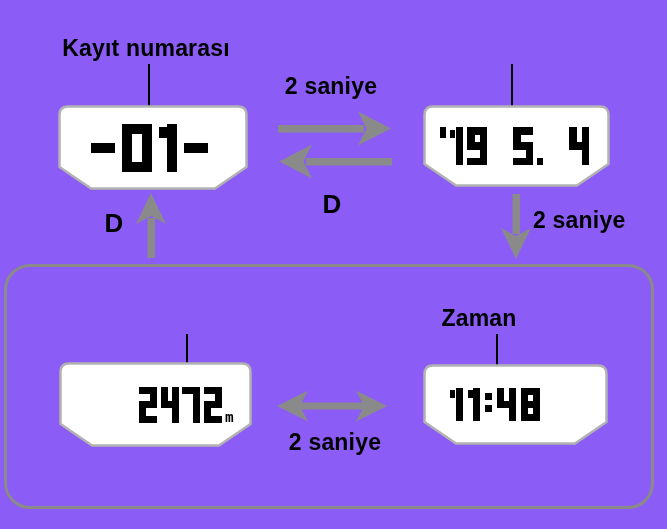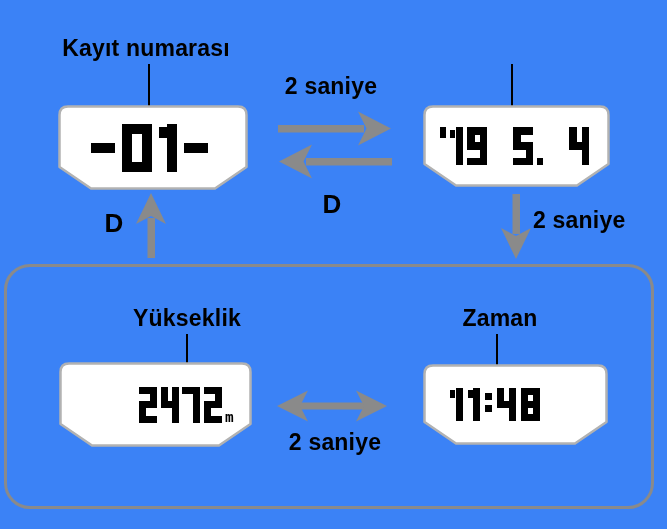--- a/index.html
+++ b/index.html
@@ -4,21 +4,21 @@
 <style>
   :root{
     --arrow:#8a8a8a;
     --box-border:#8a8a8a;
     --lcd-outline:#b2b2b2;
     --seg:#000000;
     --text:#000000;
   }
   html,body{margin:0;padding:0;background:#fff;}
   .canvas{
-    position:relative;width:667px;height:529px;background:#3b82f6;overflow:hidden;
+    position:relative;width:667px;height:529px;background:#8b5cf6;overflow:hidden;
     font-family:"Liberation Sans","DejaVu Sans",sans-serif;color:var(--text);
   }
   .lbl{
     position:absolute;font-size:23px;font-weight:bold;white-space:nowrap;
     transform:translateX(-50%);line-height:1.1;letter-spacing:0.2px;
   }
   .lbl-left{transform:none;}
   .dlbl{position:absolute;font-size:26px;font-weight:bold;transform:translateX(-50%);line-height:1;}
   .leader{position:absolute;width:2px;background:#000;}
   .lcd{position:absolute;}
@@ -139,24 +139,23 @@
     <rect x="12.5" y="26" width="7.5" height="40"></rect>
     <polygon points="16,1 1,32 16,24 31,32"></polygon>
   </svg>
 
   <svg class="arrow-svg" style="left:500px;top:192px;" width="32" height="68">
     <rect x="12.5" y="2" width="7.5" height="40"></rect>
     <polygon points="16,67 1,36 16,44 31,36"></polygon>
   </svg>
   <div class="lbl lbl-left" style="left:533px;top:208px;">2 saniye</div>
 
-  <div class="lbl" style="left:187px;top:306px;">Yükseklik</div>
   <div class="leader" style="left:186px;top:334px;height:46px;"></div>
 
-  <div class="lbl" style="left:500px;top:306px;">Zaman</div>
+  <div class="lbl" style="left:479px;top:306px;">Zaman</div>
   <div class="leader" style="left:496px;top:334px;height:44px;"></div>
 
   <div class="lcd" style="left:59px;top:362px;width:193px;height:85px;">
     <svg width="193" height="85">
         <path d="M 10,1.5 H 183 Q 191.5,1.5 191.5,10 V 62 L 160,83.5 H 33 L 1.5,62 V 10 Q 1.5,1.5 10,1.5 Z" fill="#ffffff" stroke="var(--lcd-outline)" stroke-width="2.5" stroke-linejoin="round"></path>
       </svg>
     <div class="lcd-content align-right">
         <div class="segcell" style="width: 18px; height: 36px; margin-right: 3.5px;">
           <div class="sg" style="left: 0px; top: 0px; width: 18px; height: 7px;"></div>
           <div class="sg" style="left: 11px; top: 0px; width: 7px; height: 21.5px;"></div>

